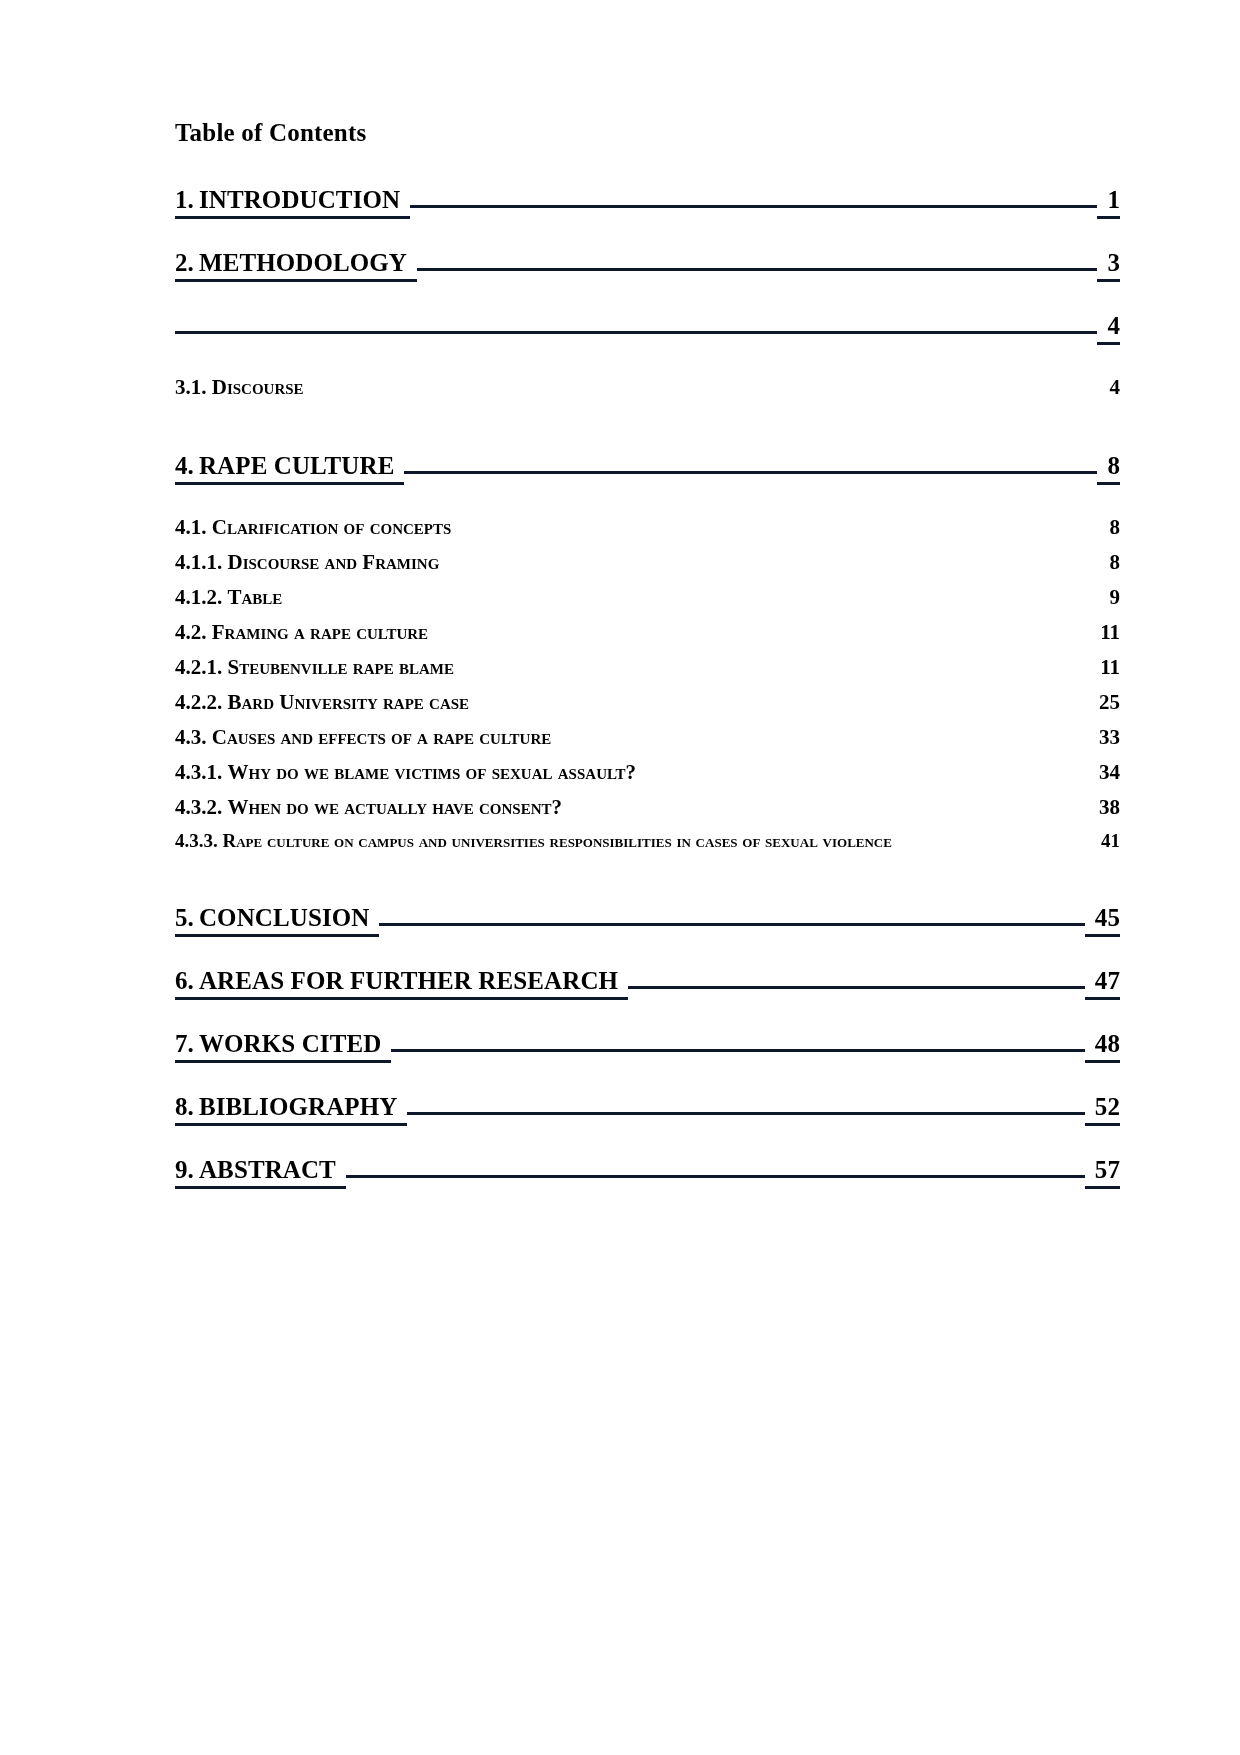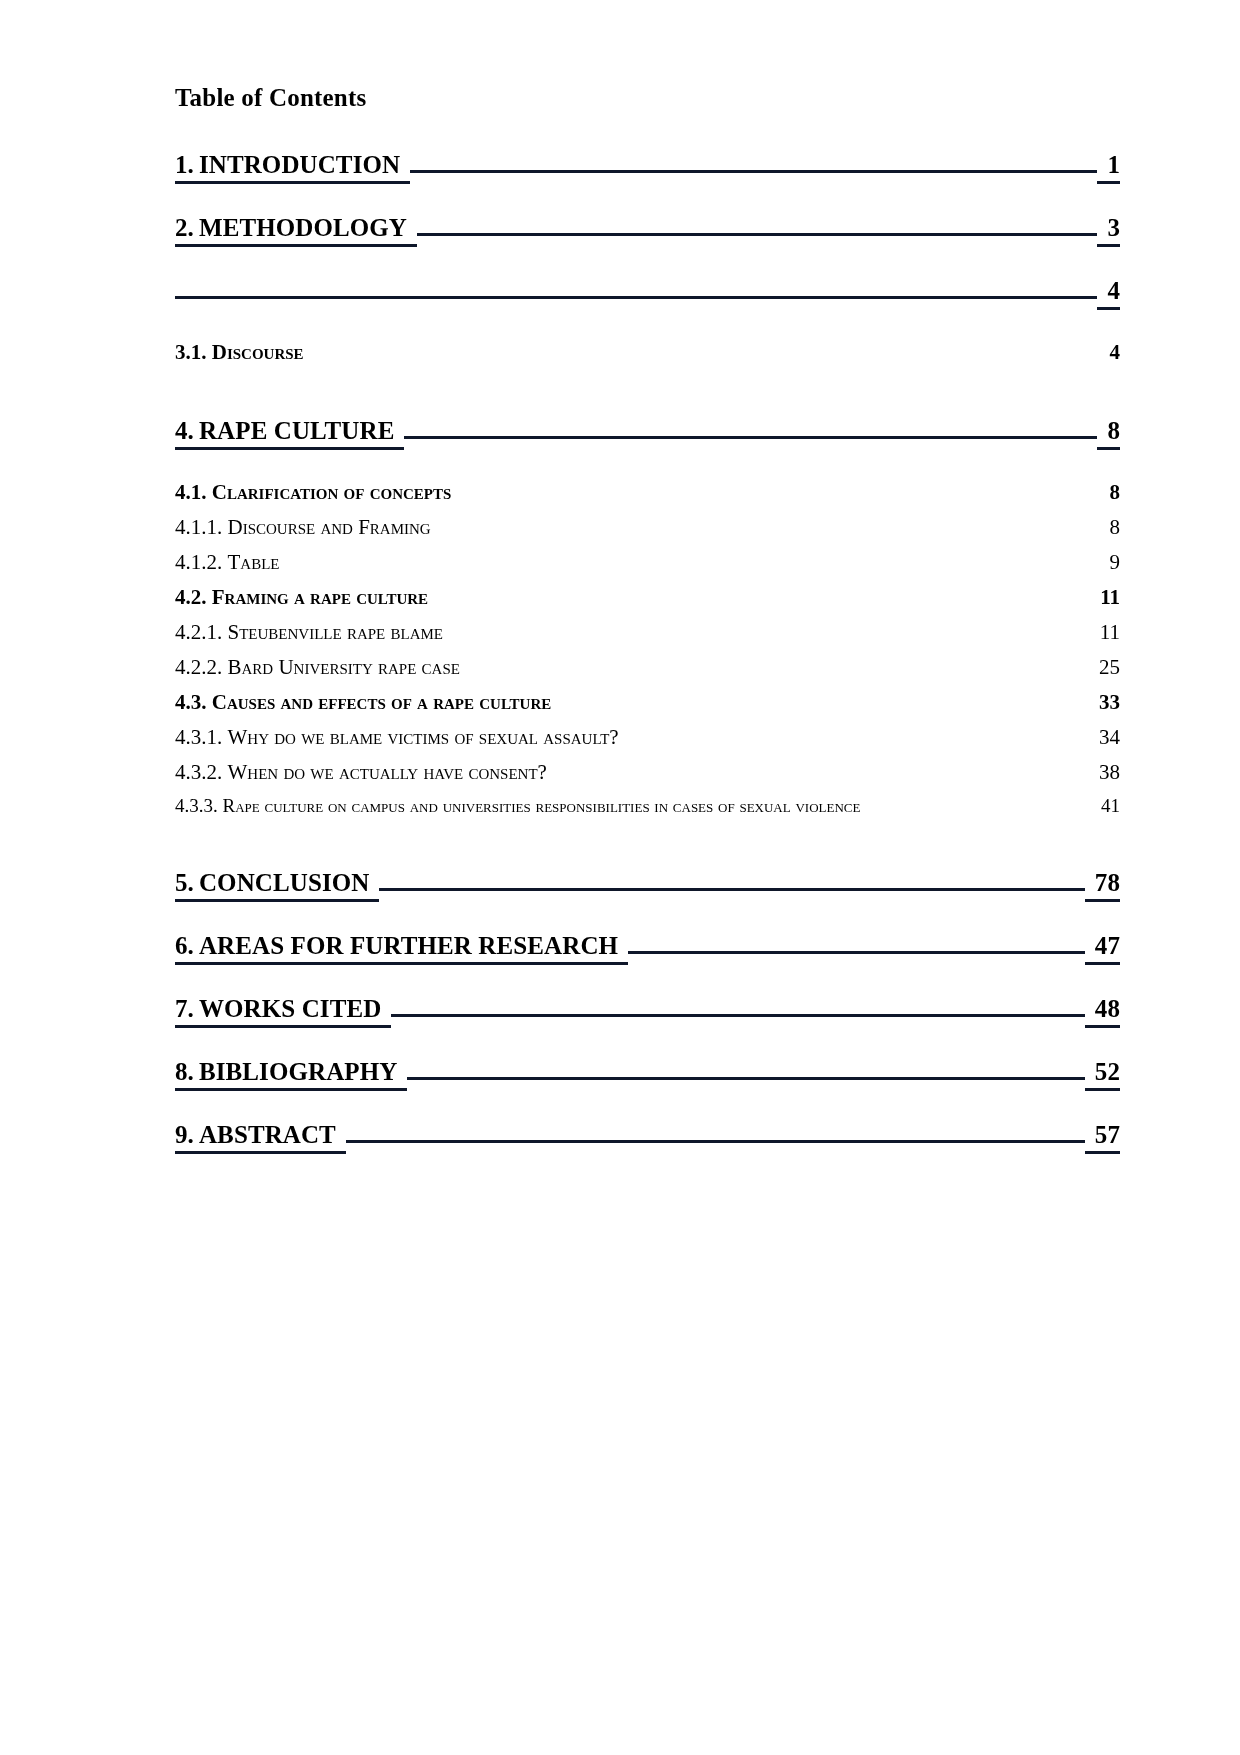--- a/index.html
+++ b/index.html
@@ -15,21 +15,21 @@
     position: relative;
     overflow: hidden;
   }
 
   .page {
     position: absolute;
     top: 0; left: 0;
     width: 980px;
     height: 1755px;
     box-sizing: border-box;
-    padding: 83px 120px 0 175px;
+    padding: 118px 120px 0 175px;
   }
 
   .toc-title {
     font-size: 25px;
     font-weight: bold;
     letter-spacing: 0.2px;
     margin: 0 0 38px 0;
     line-height: 1.2;
   }
 
@@ -76,21 +76,21 @@
     font-size: 21px;
     font-weight: bold;
     margin-top: 18px;
     margin-bottom: 16px;
   }
   .lvl2 .toc-text { font-variant: small-caps; }
 
   
   .lvl3 {
     font-size: 21px;
-    font-weight: normal;
+    font-weight: bold;
     margin-top: 15px;
     margin-bottom: 15px;
   }
   .lvl3 .toc-text { font-variant: small-caps; }
 
   
   .grouped { margin-top: 10px; margin-bottom: 10px; }
 
   
   .sep-before { margin-top: 52px; }
@@ -189,21 +189,21 @@
 
     <div class="toc-entry lvl3 grouped" style="font-size:19px;">
       <span class="toc-label"><span class="toc-num">4.3.3.</span>&nbsp;<span class="toc-text">Rape culture on campus and universities responsibilities in cases of sexual violence</span></span>
       <span class="toc-dots"></span>
       <span class="toc-page" style="font-size:19px;">41</span>
     </div>
 
     <div class="toc-entry lvl1 sep-before">
       <span class="toc-label"><span class="toc-num">5.</span><span class="toc-text">CONCLUSION</span></span>
       <span class="toc-dots"></span>
-      <span class="toc-page">78</span>
+      <span class="toc-page">45</span>
     </div>
 
     <div class="toc-entry lvl1">
       <span class="toc-label"><span class="toc-num">6.</span><span class="toc-text">AREAS FOR FURTHER RESEARCH</span></span>
       <span class="toc-dots"></span>
       <span class="toc-page">47</span>
     </div>
 
     <div class="toc-entry lvl1">
       <span class="toc-label"><span class="toc-num">7.</span><span class="toc-text">WORKS CITED</span></span>

